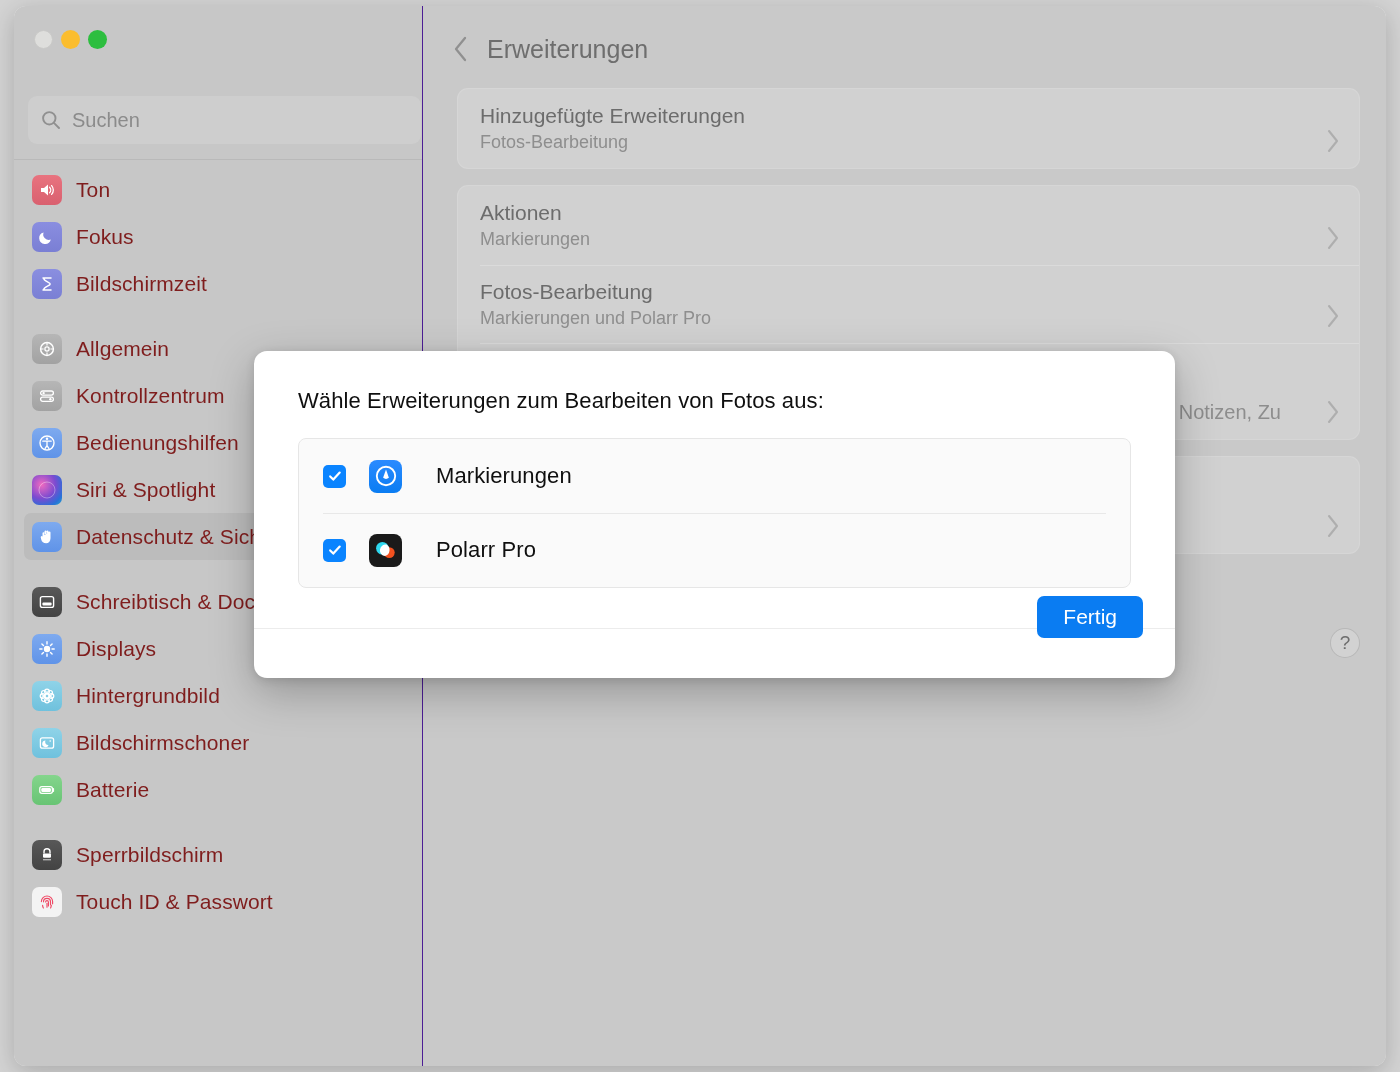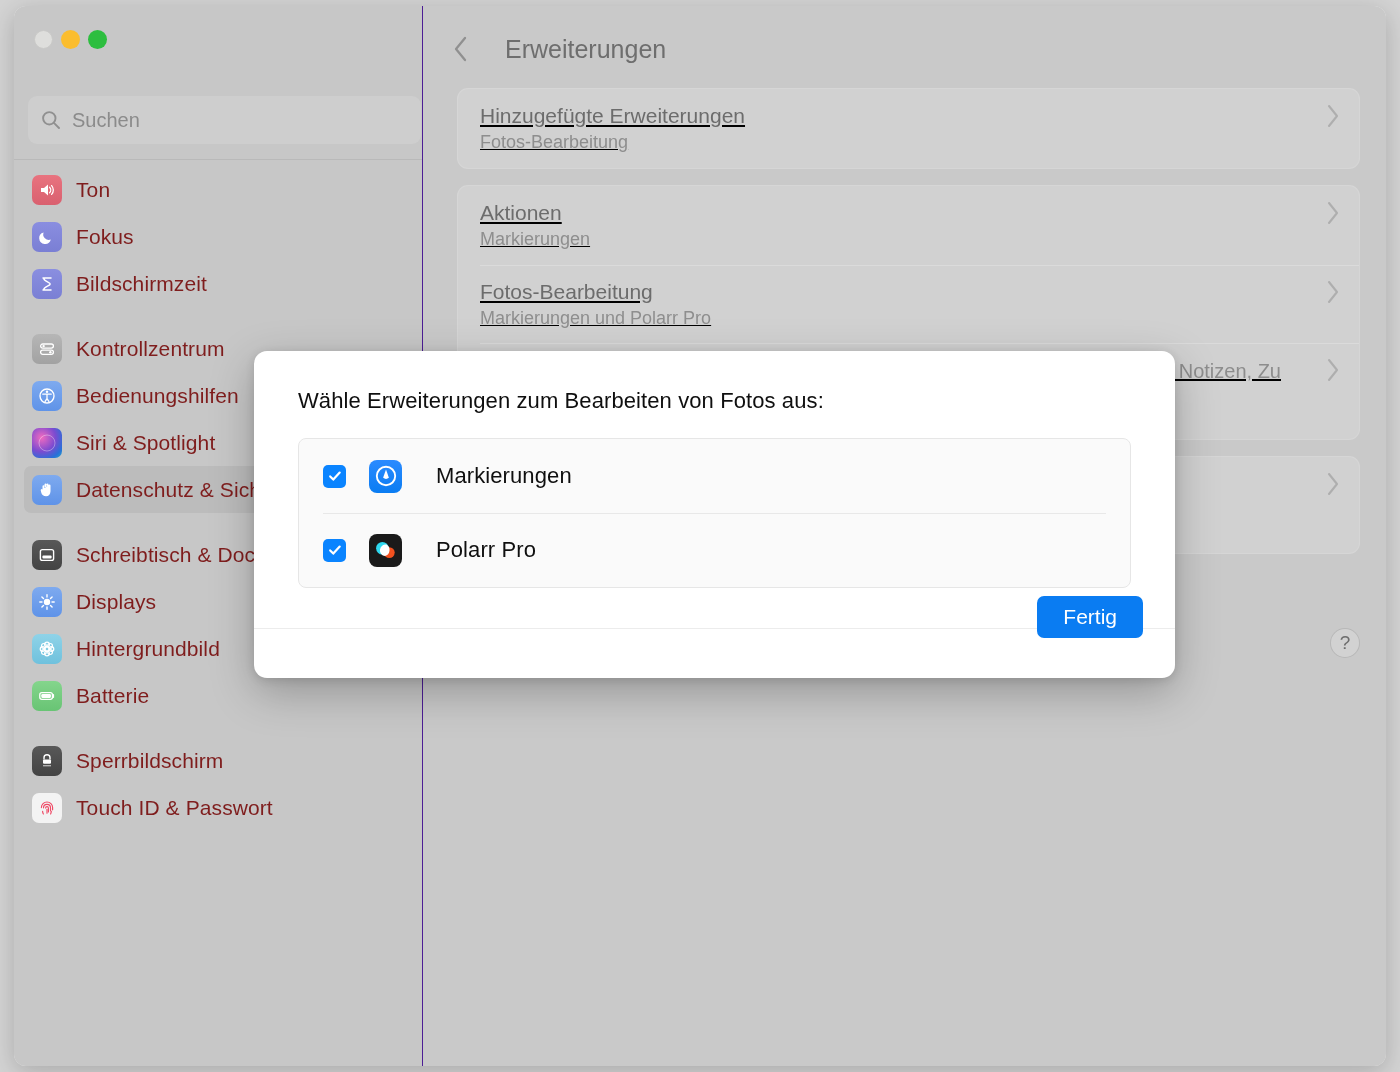--- a/index.html
+++ b/index.html
@@ -109,21 +109,21 @@
   #main {
     flex: 1;
     height: 100%;
     background: #c9c9c9;
     position: relative;
   }
 
   #main-header {
     display: flex;
     align-items: center;
-    gap: 30px;
+    gap: 12px;
     padding: 26px 0 0 22px;
   }
   #back-btn {
     width: 30px; height: 34px;
     display: flex; align-items: center; justify-content: center;
     opacity: .62;
   }
   #page-title {
     font-size: 25px;
     color: #6e6e6e;
@@ -135,25 +135,24 @@
     background: rgba(255,255,255,0.16);
     border-radius: 11px;
     border: 1px solid rgba(255,255,255,0.10);
   }
   #card1 { margin-top: 22px; }
   #card2 { margin-top: 16px; }
   #card3 { margin-top: 16px; }
 
   .row {
     display: flex;
-    align-items: flex-start;
+    align-items: flex-end;
     padding: 14px 18px 14px 22px;
     position: relative;
     min-height: 72px;
-    text-decoration: underline;
   }
   .row + .row::before {
     content: "";
     position: absolute;
     left: 22px; right: 0; top: 0;
     height: 1px;
     background: rgba(255,255,255,0.22);
   }
   .row-text { flex: 1; min-width: 0; }
   .row-title {
@@ -317,20 +316,30 @@
           <span class="s-icon" style="background:linear-gradient(180deg,#8a8ee0,#7a7fd4)">
             <svg width="20" height="20" viewBox="0 0 20 20">
                 <path d="M6 4h8M6 16h8M6.8 4.4c0 3 6.4 3.6 6.4 5.6s-6.4 2.6-6.4 5.6" stroke="#fff" stroke-width="1.5" fill="none" stroke-linecap="round"></path>
               </svg>
           </span>
           <span class="s-label">Bildschirmzeit</span>
         </div>
       </div>
 
       <div class="s-group">
+        <div class="s-item">
+          <span class="s-icon" style="background:linear-gradient(180deg,#b6b6b6,#a2a2a2)">
+            <svg width="20" height="20" viewBox="0 0 20 20">
+                <circle cx="10" cy="10" r="6.4" fill="none" stroke="#fff" stroke-width="1.5"></circle>
+                <circle cx="10" cy="10" r="2.1" fill="none" stroke="#fff" stroke-width="1.3"></circle>
+                <path d="M10 3.6v3M10 13.4v3M3.6 10h3M13.4 10h3" stroke="#fff" stroke-width="1.2"></path>
+              </svg>
+          </span>
+          <span class="s-label">Allgemein</span>
+        </div>
         <div class="s-item">
           <span class="s-icon" style="background:linear-gradient(180deg,#b6b6b6,#a2a2a2)">
             <svg width="20" height="20" viewBox="0 0 20 20">
                 <rect x="3.6" y="5" width="12.8" height="4.2" rx="2.1" fill="none" stroke="#fff" stroke-width="1.3"></rect>
                 <circle cx="6.6" cy="7.1" r="1.2" fill="#fff"></circle>
                 <rect x="3.6" y="11.2" width="12.8" height="4.2" rx="2.1" fill="none" stroke="#fff" stroke-width="1.3"></rect>
                 <circle cx="13.4" cy="13.3" r="1.2" fill="#fff"></circle>
               </svg>
           </span>
           <span class="s-label">Kontrollzentrum</span>
@@ -396,20 +405,30 @@
                   <circle cx="6.9" cy="6.9" r="2.4"></circle>
                   <circle cx="13.1" cy="13.1" r="2.4"></circle>
                   <circle cx="13.1" cy="6.9" r="2.4"></circle>
                   <circle cx="6.9" cy="13.1" r="2.4"></circle>
                 </g>
               </svg>
           </span>
           <span class="s-label">Hintergrundbild</span>
         </div>
         <div class="s-item">
+          <span class="s-icon" style="background:linear-gradient(180deg,#8fd3e8,#6fc1dd)">
+            <svg width="20" height="20" viewBox="0 0 20 20">
+                <rect x="3.4" y="4.8" width="13.2" height="10.4" rx="2" fill="none" stroke="#fff" stroke-width="1.3"></rect>
+                <path d="M11.6 12a3 3 0 01-3.1-4.4A3.3 3.3 0 1011.6 12z" fill="#fff"></path>
+                <circle cx="13.2" cy="8" r=".8" fill="#fff"></circle>
+              </svg>
+          </span>
+          <span class="s-label">Bildschirmschoner</span>
+        </div>
+        <div class="s-item">
           <span class="s-icon" style="background:linear-gradient(180deg,#84d58c,#68c474)">
             <svg width="20" height="20" viewBox="0 0 20 20">
                 <rect x="2.8" y="6.6" width="12.6" height="6.8" rx="2.1" fill="none" stroke="#fff" stroke-width="1.3"></rect>
                 <rect x="4.3" y="8.1" width="9.6" height="3.8" rx="1.2" fill="#fff"></rect>
                 <path d="M16.4 8.8v2.4" stroke="#fff" stroke-width="1.4" stroke-linecap="round"></path>
               </svg>
           </span>
           <span class="s-label">Batterie</span>
         </div>
       </div>

